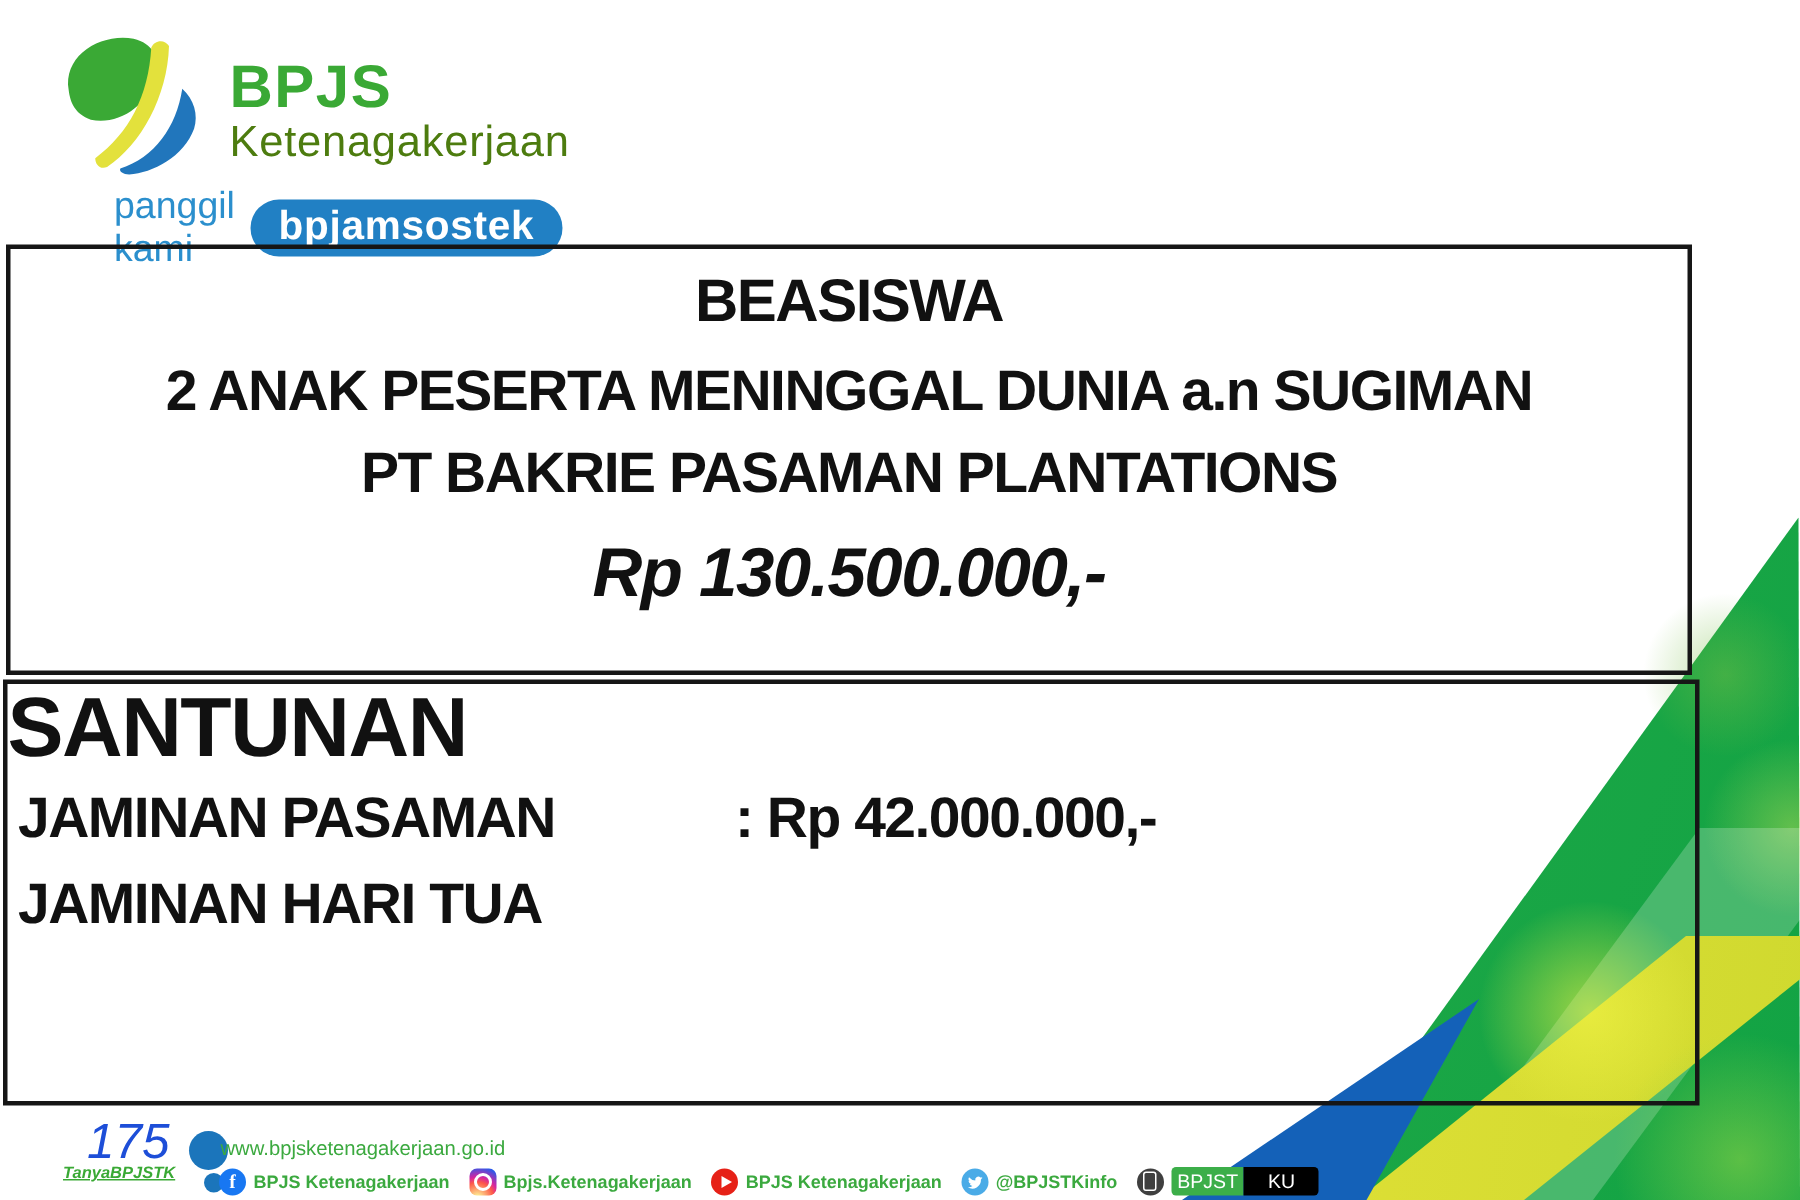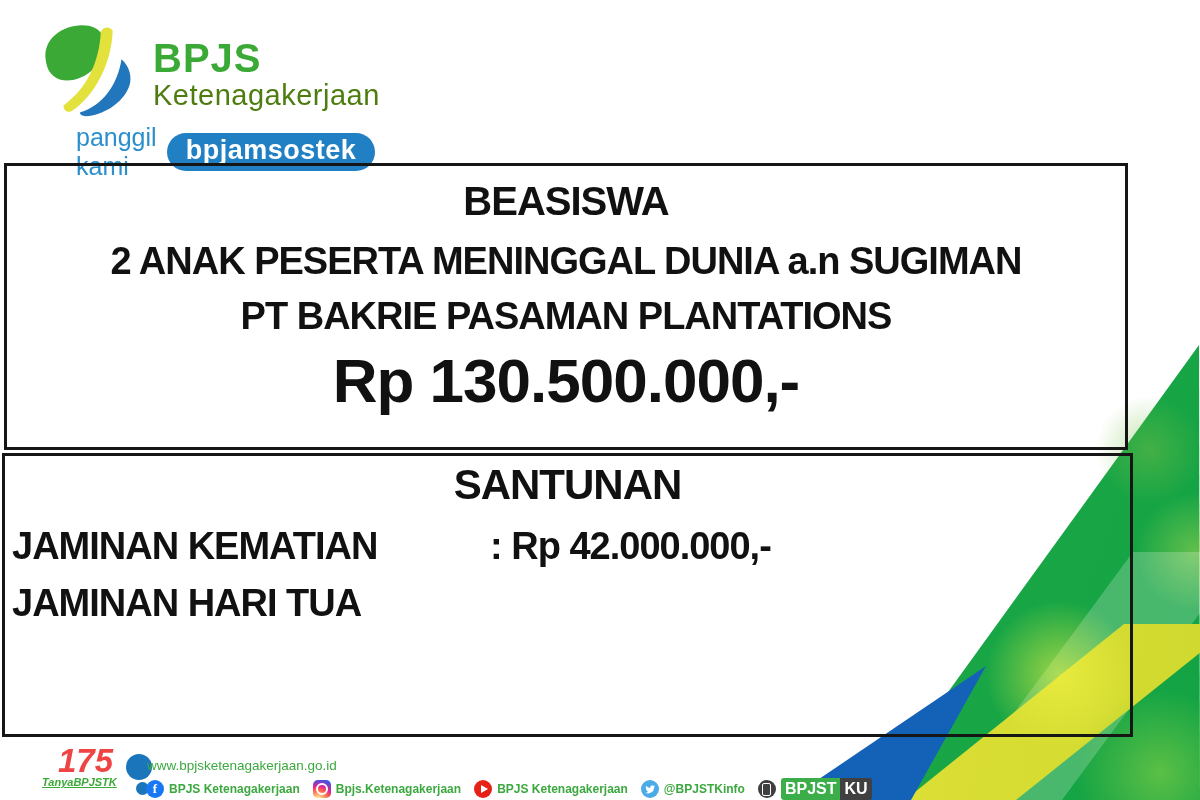--- a/index.html
+++ b/index.html
@@ -38,53 +38,53 @@
   .tagline{position:absolute;left:76px;top:123px;display:flex;align-items:center;gap:10px;}
   .tagline .pre{font-size:25px;color:#2b8fcd;}
   .pill{background:#2180c4;color:#fff;font-size:27px;font-weight:bold;
     padding:2px 19px 5px 19px;border-radius:21px;letter-spacing:.5px;}
   
   .box{position:absolute;border:3px solid #161616;background:transparent;z-index:2;box-sizing:border-box;}
   .box1{left:4px;top:163px;width:1124px;height:287px;text-align:center;}
   .box2{left:2px;top:453px;width:1131px;height:284px;}
   .h-big{font-size:40px;font-weight:bold;letter-spacing:-1px;line-height:66px;margin-top:2px;}
   .h-mid{font-size:38px;font-weight:bold;letter-spacing:-1px;line-height:55px;}
-  .h-amount{font-size:62px;font-weight:bold;letter-spacing:-1px;line-height:74px;}
-  .box2 .h-title{font-size:42px;font-weight:bold;letter-spacing:-1px;line-height:60px;text-align:center;margin-top:-1px;}
+  .h-amount{font-size:46px;font-weight:bold;letter-spacing:-1px;line-height:74px;font-style:italic;}
+  .box2 .h-title{font-size:56px;font-weight:bold;letter-spacing:-1px;line-height:60px;text-align:left;margin-top:-1px;}
   .rows{padding-left:7px;margin-top:3px;}
   .row{display:flex;align-items:center;height:57px;font-size:38px;font-weight:bold;letter-spacing:-1px;}
   .row .lbl{flex:0 0 478px;}
   .row .val{white-space:pre;}
   
   .footer{position:absolute;left:0;top:744px;width:1200px;height:56px;z-index:3;}
   .hotline{position:absolute;left:42px;top:2px;width:120px;font-style:italic;}
   .hotline .circle{position:absolute;left:84px;top:8px;width:26px;height:26px;border-radius:50%;
     background:#1b75bb;}
   .hotline .dot{position:absolute;left:94px;top:36px;width:13px;height:13px;border-radius:50%;
     background:#1b75bb;}
-  .hotline .num{position:relative;font-size:33px;font-weight:bold;color:#ef4444;line-height:30px;
+  .hotline .num{position:relative;font-size:33px;font-weight:normal;color:#1d4ed8;line-height:30px;
     text-shadow:-1px -1px 0 #fff,1px -1px 0 #fff,-1px 1px 0 #fff,1px 1px 0 #fff;padding-left:16px;}
   .hotline .lab{position:relative;font-size:11px;font-weight:bold;color:#3aa935;
     text-shadow:0 0 2px #fff;text-decoration:underline;}
   .site{position:absolute;left:147px;top:14px;font-size:13.5px;font-weight:normal;color:#3ba93f;}
   .social{position:absolute;left:146px;top:34px;display:flex;align-items:center;gap:13px;}
   .soc{display:flex;align-items:center;gap:5px;}
   .soc .txt{font-size:12px;font-weight:bold;color:#3ba93f;}
   .icn{width:18px;height:18px;border-radius:50%;display:flex;align-items:center;justify-content:center;flex:0 0 18px;}
   .icn-fb{background:#1877f2;color:#fff;font-size:13px;font-weight:bold;font-family:"Liberation Serif",serif;}
   .icn-ig{border-radius:5px;background:radial-gradient(circle at 30% 110%,#fdf497 5%,#fd5949 45%,#d6249f 60%,#285aeb 90%);}
   .icn-ig .lens{width:8px;height:8px;border:2px solid #fff;border-radius:50%;}
   .icn-yt{background:#e62117;}
   .icn-yt .tri{width:0;height:0;border-left:7px solid #fff;border-top:4.5px solid transparent;border-bottom:4.5px solid transparent;margin-left:2px;}
   .icn-tw{background:#4aabe7;}
   .icn-app{background:#3f3f3f;}
   .icn-app .ph{width:7px;height:11px;border:1.5px solid #fff;border-radius:2px;}
-  .badge{display:flex;font-size:16px;font-weight:bold;color:#fff;line-height:1;}
+  .badge{display:flex;font-size:13px;font-weight:normal;color:#fff;line-height:1;}
   .badge .p1{background:#3cae49;padding:3px 4px;border-radius:3px 0 0 3px;}
-  .badge .p2{background:#404040;padding:3px 4px;border-radius:0 3px 3px 0;}
+  .badge .p2{background:#000000;padding:3px 16px;border-radius:0 3px 3px 0;}
 </style>
 </head>
 <body>
 
 <div class="page">
 
   <div class="deco">
     <div class="deco-green"></div>
     <div class="blob blob3"></div>
     <div class="blob blob4"></div>
@@ -117,21 +117,21 @@
     <div class="h-big">BEASISWA</div>
     <div class="h-mid">2 ANAK PESERTA MENINGGAL DUNIA a.n SUGIMAN</div>
     <div class="h-mid">PT BAKRIE PASAMAN PLANTATIONS</div>
     <div class="h-amount">Rp 130.500.000,-</div>
   </div>
 
   <div class="box box2">
     <div class="h-title">SANTUNAN</div>
     <div class="rows">
       <div class="row">
-        <span class="lbl">JAMINAN KEMATIAN</span>
+        <span class="lbl">JAMINAN PASAMAN</span>
         <span class="val">: Rp 42.000.000,-</span>
       </div>
       <div class="row">
         <span class="lbl">JAMINAN HARI TUA</span>
       </div>
     </div>
   </div>
 
   <div class="footer">
     <div class="hotline">

